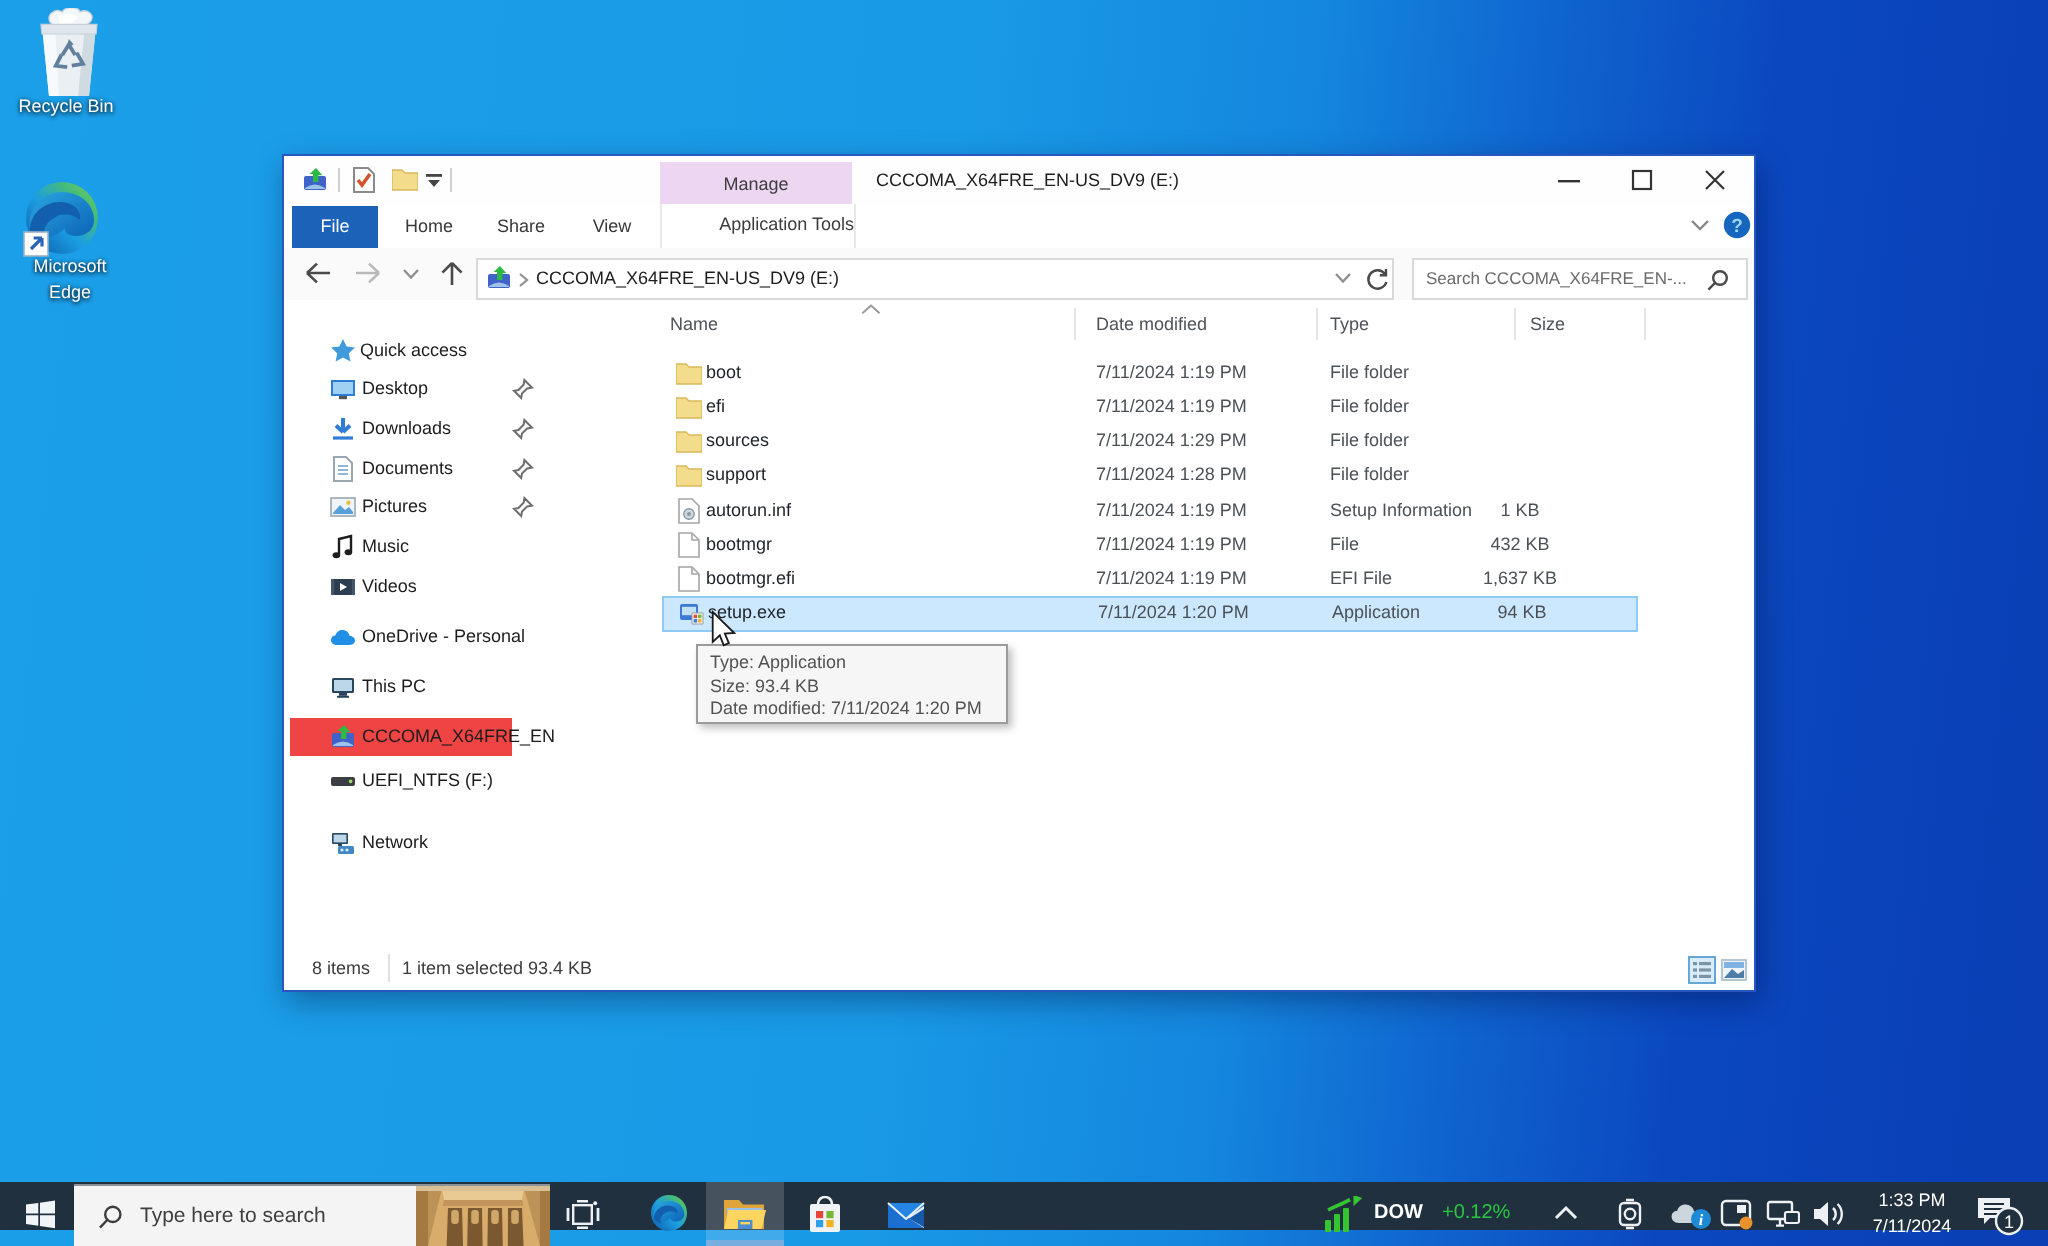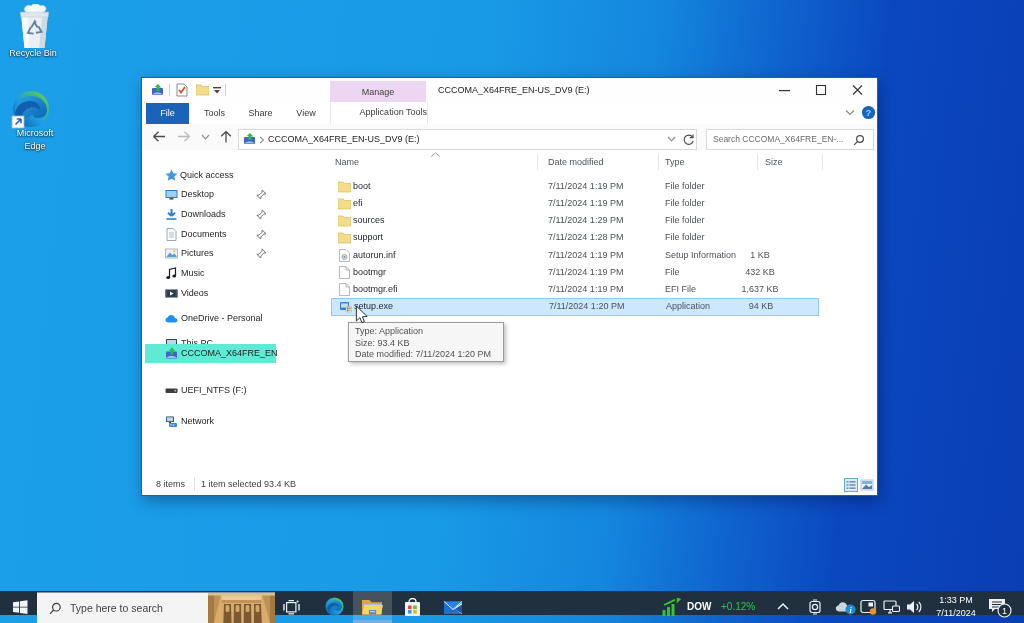--- a/index.html
+++ b/index.html
@@ -129,21 +129,21 @@
     <svg class="capbtn" style="left:662px;" width="34" height="24">
           <rect x="12.5" y="7.5" width="9" height="9" fill="none" stroke="#333" stroke-width="1.1"></rect>
         </svg>
     <svg class="capbtn" style="left:699px;" width="34" height="24">
           <path d="M12 7.5 L21 16.5 M21 7.5 L12 16.5" stroke="#333" stroke-width="1.1"></path>
         </svg>
   </div>
 
   <div id="tabrow">
     <div id="filetab">File</div>
-    <div class="tab" style="left:59px;width:27px;">Tools</div>
+    <div class="tab" style="left:59px;width:27px;">Home</div>
     <div class="tab" style="left:105px;width:27px;">Share</div>
     <div class="tab" style="left:152px;width:24px;">View</div>
     <div id="apptab">Application Tools</div>
     <svg class="abs" style="left:703px;top:7px;" width="10" height="8">
           <path d="M1 1.5 L5 5.5 L9 1.5" fill="none" stroke="#888" stroke-width="1.2"></path>
         </svg>
     <svg class="abs" style="left:719px;top:3px;" width="15" height="15">
           <circle cx="7.5" cy="7.5" r="6.6" fill="#1666c0"></circle>
           <text x="7.5" y="11" font-size="9.5" font-weight="bold" fill="#9ed6f0" text-anchor="middle" font-family="Liberation Sans">?</text>
         </svg>
@@ -264,21 +264,21 @@
       </div>
       <div class="nitem" style="top:184px;">
         <svg class="nicon" viewBox="0 0 13 13">
               <rect x="1" y="2" width="11" height="7.5" rx=".8" fill="#28465e"></rect>
               <rect x="2" y="3" width="9" height="5.5" fill="#bcd6ea"></rect>
               <rect x="4.5" y="9.5" width="4" height="1.4" fill="#28465e"></rect>
               <rect x="3.5" y="10.9" width="6" height="1" fill="#28465e"></rect>
             </svg>
         <div class="lab">This PC</div>
       </div>
-      <div class="nitem" style="top:194px;width:131px;left:3px;background:#5eead4;">
+      <div class="nitem" style="top:209px;width:111px;left:3px;background:#ef4444;">
         <svg class="nicon" style="left:20px;" viewBox="0 0 13 12">
               <rect x="1" y="4" width="11" height="7" rx="1" fill="#3f63c9"></rect>
               <path d="M1.5 10 Q6.5 6.5 11.5 10 L11.5 10.5 L1.5 10.5 Z" fill="#9fc3e8"></path>
               <path d="M5.5 7 L5.5 3 L3.8 3 L7 0 L10.2 3.6 L8.2 3.6 L8.2 7 Z" fill="#2cba44"></path>
             </svg>
         <div class="lab" style="left:36px;">CCCOMA_X64FRE_EN</div>
       </div>
       <div class="nitem" style="top:231px;">
         <svg class="nicon" viewBox="0 0 13 13">
               <rect x=".5" y="4.5" width="12" height="4.5" rx="1" fill="#3b3f44"></rect>

